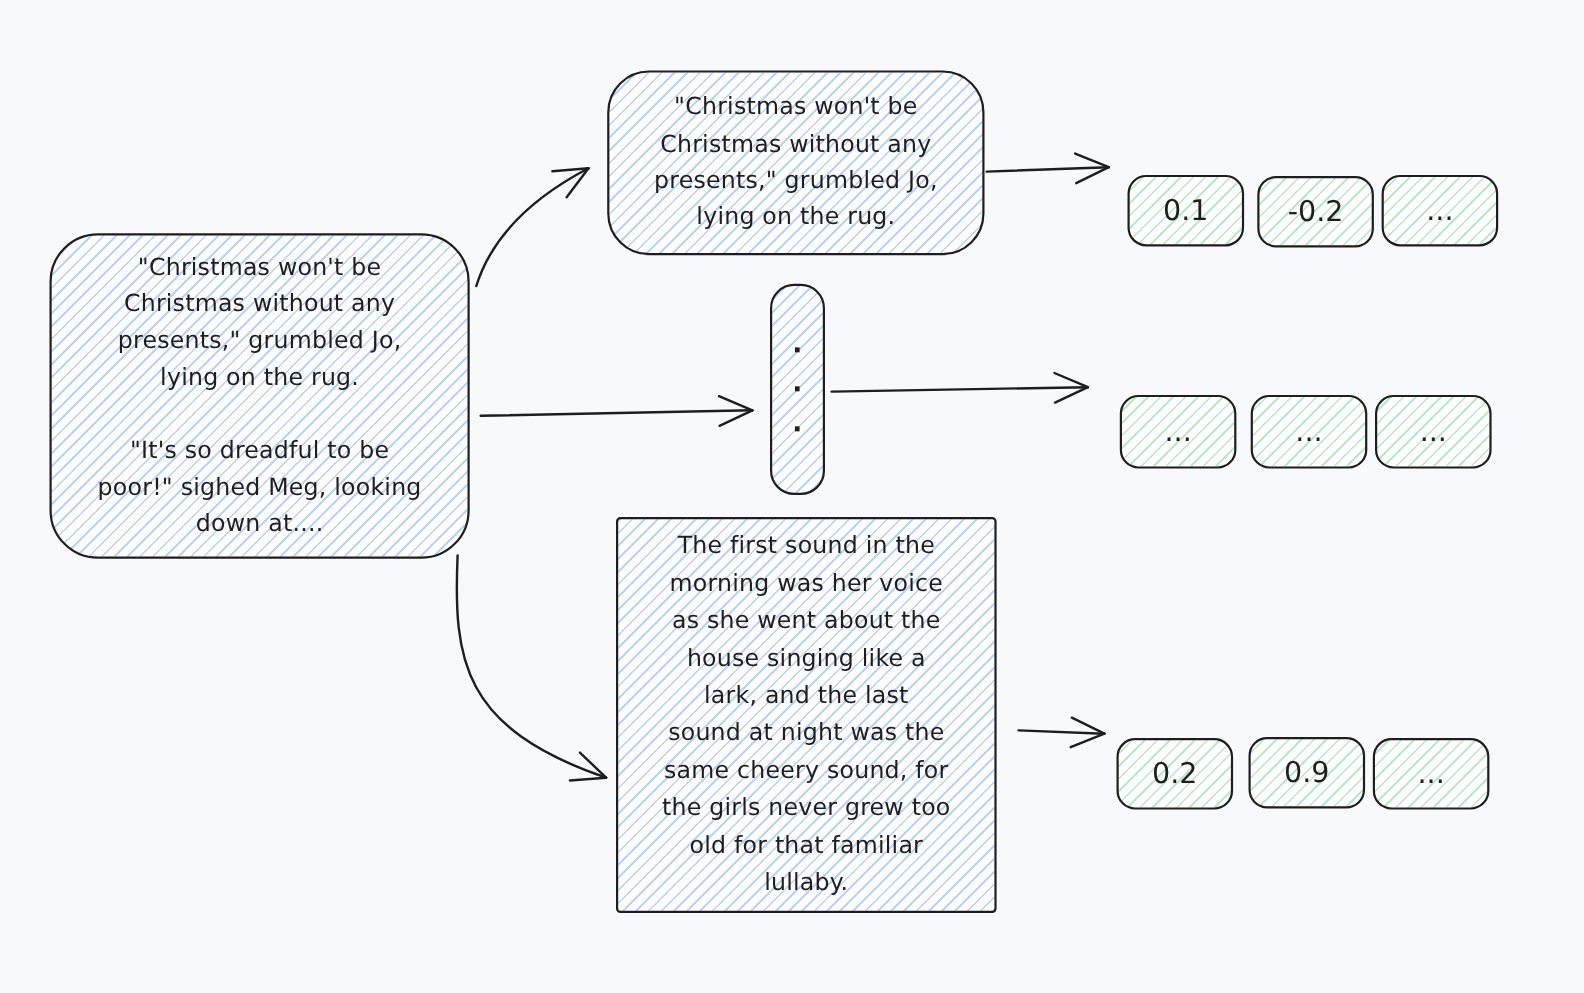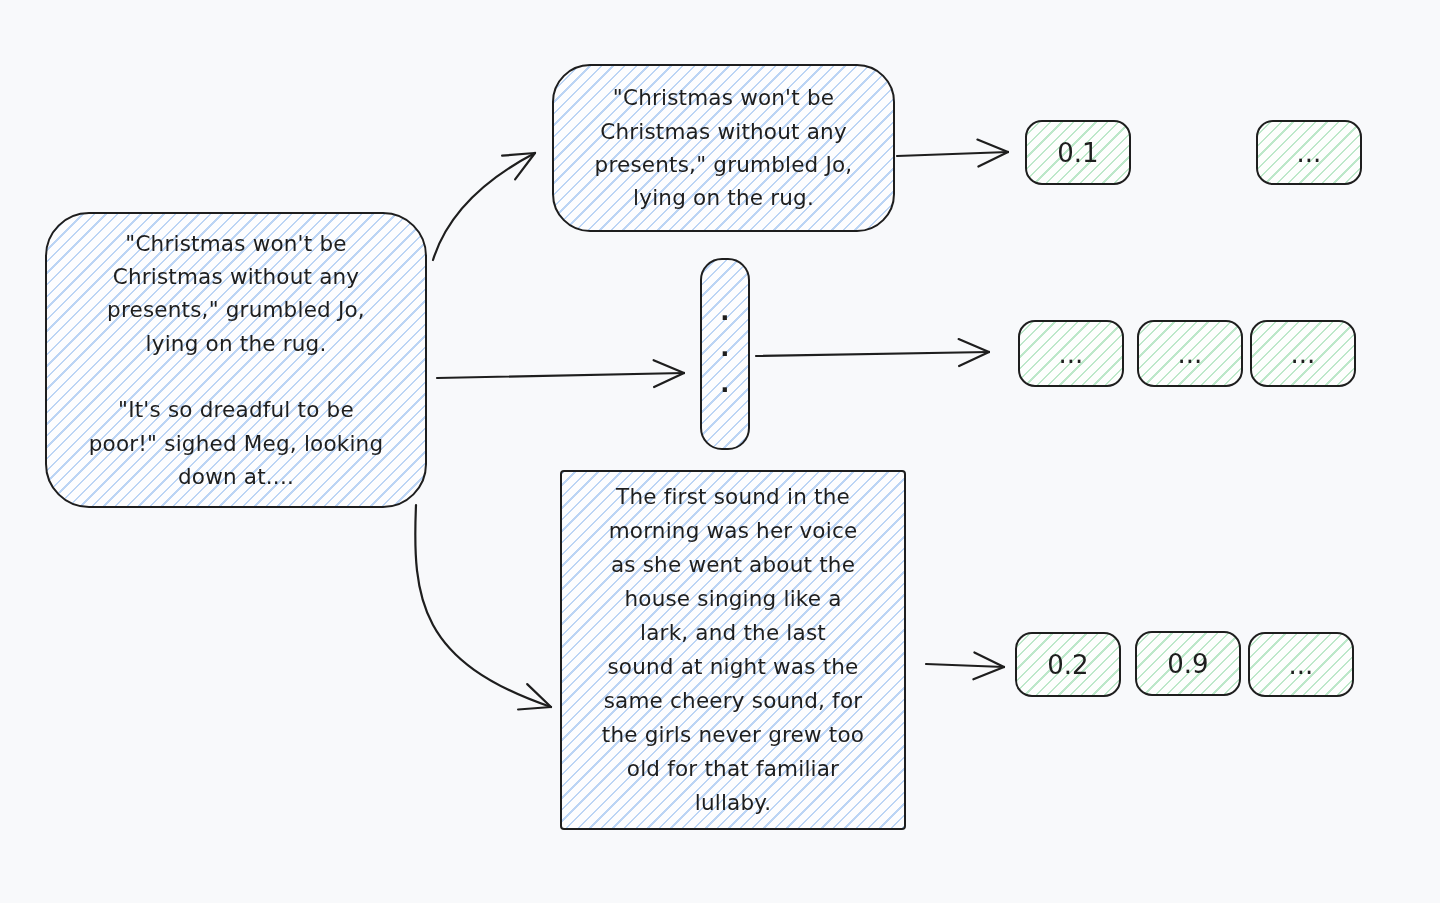--- a/index.html
+++ b/index.html
@@ -95,20 +95,21 @@
     box-sizing: border-box;
     width: 106px; height: 65px;
     border: 2.5px solid #1e1e1e;
     border-radius: 17px;
     background-color: #fdfefd;
     display: flex;
     align-items: center;
     justify-content: center;
     font-size: 26px;
     line-height: 1;
+    margin-top: 39px;
   }
   .r1c1 { left: 1025px; top: 120px; }
   .r1c2 { left: 1143px; top: 121px; }
   .r1c3 { left: 1256px; top: 120px; }
   .r2c1 { left: 1018px; top: 320px; height: 67px; }
   .r2c2 { left: 1137px; top: 320px; height: 67px; }
   .r2c3 { left: 1250px; top: 320px; height: 67px; }
   .r3c1 { left: 1015px; top: 632px; }
   .r3c2 { left: 1135px; top: 631px; }
   .r3c3 { left: 1248px; top: 632px; }
@@ -162,20 +163,21 @@
 as she went about the
 house singing like a
 lark, and the last
 sound at night was the
 same cheery sound, for
 the girls never grew too
 old for that familiar
 lullaby.</div>
 
   <div class="vec green r1c1">0.1</div>
+  <div class="vec green r1c2">-0.2</div>
   <div class="vec green r1c3">...</div>
 
   <div class="vec green r2c1">...</div>
   <div class="vec green r2c2">...</div>
   <div class="vec green r2c3">...</div>
 
   <div class="vec green r3c1">0.2</div>
   <div class="vec green r3c2">0.9</div>
   <div class="vec green r3c3">...</div>
 

